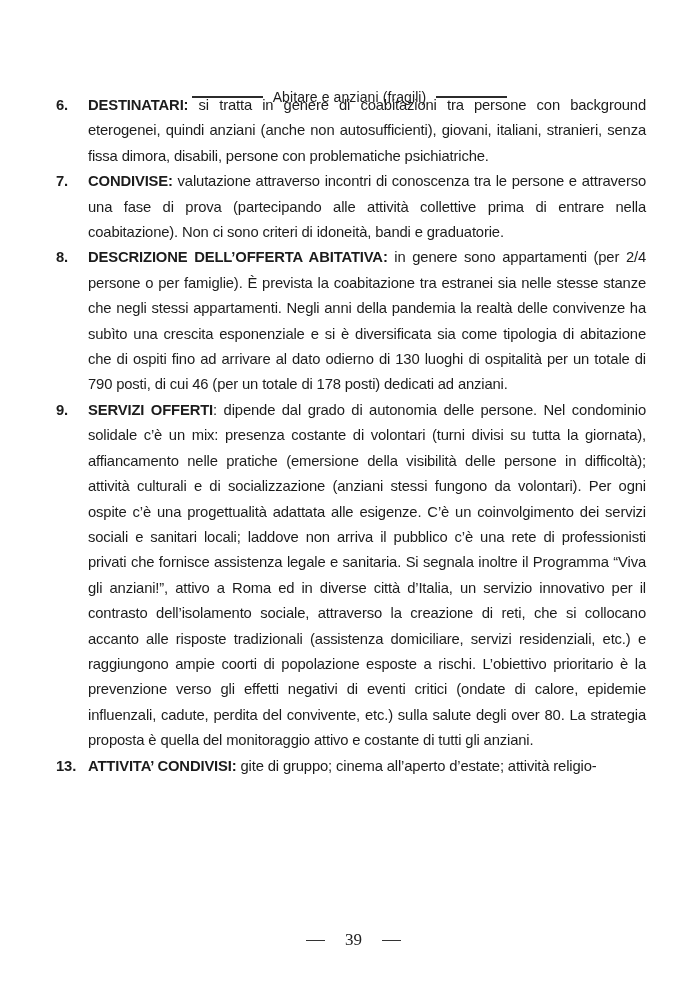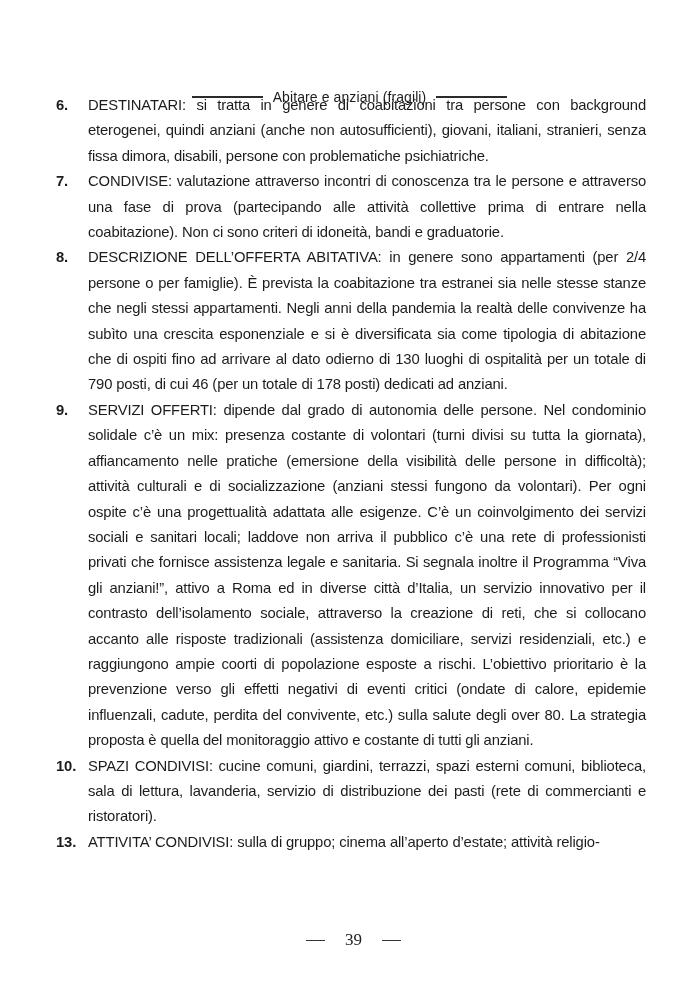--- a/index.html
+++ b/index.html
@@ -51,21 +51,21 @@
   .item { display: flex; }
   .num {
     flex: 0 0 32px;
     width: 32px;
     font-weight: 700;
   }
   .body {
     flex: 1;
     text-align: justify;
   }
-  .label { font-weight: 400; }
+  .label { font-weight: 700; }
 
   
   .page-footer {
     position: absolute;
     top: 930px;
     left: 8px;
     right: 0;
     display: flex;
     justify-content: center;
     align-items: center;
@@ -109,28 +109,24 @@
       <div class="item">
         <span class="num">8.</span>
         <div class="body"><b class="label">DESCRIZIONE DELL’OFFERTA ABITATIVA:</b><span class="text"> in genere sono appartamenti (per 2/4 persone o per famiglie). È prevista la coabitazione tra estranei sia nelle stesse stanze che negli stessi appartamenti. Negli anni della pandemia la realtà delle convivenze ha subìto una crescita esponenziale e si è diversificata sia come tipologia di abitazione che di ospiti fino ad arrivare al dato odierno di 130 luoghi di ospitalità per un totale di 790 posti, di cui 46 (per un totale di 178 posti) dedicati ad anziani.</span></div>
       </div>
 
       <div class="item">
         <span class="num">9.</span>
         <div class="body"><b class="label">SERVIZI OFFERTI</b><span class="text">: dipende dal grado di autonomia delle persone. Nel condominio solidale c’è un mix: presenza costante di volontari (turni divisi su tutta la giornata), affiancamento nelle pratiche (emersione della visibilità delle persone in difficoltà); attività culturali e di socializzazione (anziani stessi fungono da volontari). Per ogni ospite c’è una progettualità adattata alle esigenze.  C’è un coinvolgimento dei servizi sociali e sanitari locali; laddove non arriva il pubblico c’è una rete di professionisti privati che fornisce assistenza legale e sanitaria. Si segnala inoltre il Programma “Viva gli anziani!”, attivo a Roma ed in diverse città d’Italia, un servizio innovativo per il contrasto dell’isolamento sociale, attraverso la creazione di reti, che si collocano accanto alle risposte tradizionali (assistenza domiciliare, servizi residenziali, etc.) e raggiungono ampie coorti di popolazione esposte a rischi. L’obiettivo prioritario è la prevenzione verso gli effetti negativi di eventi critici (ondate di calore, epidemie influenzali, cadute, perdita del convivente, etc.) sulla salute degli over 80. La strategia proposta è quella del monitoraggio attivo e costante di tutti gli anziani.</span></div>
       </div>
 
-      <div class="item">
-        <span class="num">10.</span>
-        <div class="body"><b class="label">SPAZI CONDIVISI:</b><span class="text"> cucine comuni, giardini, terrazzi, spazi esterni comuni, biblioteca, sala di lettura, lavanderia, servizio di distribuzione dei pasti (rete di commercianti e ristoratori).</span></div>
-      </div>
 
       <div class="item">
         <span class="num">13.</span>
-        <div class="body"><b class="label">ATTIVITA’ CONDIVISI:</b><span class="text"> sulla di gruppo; cinema all’aperto d’estate; attività religio-</span></div>
+        <div class="body"><b class="label">ATTIVITA’ CONDIVISI:</b><span class="text"> gite di gruppo; cinema all’aperto d’estate; attività religio-</span></div>
       </div>
     </main>
 
   <footer class="page-footer">
     <span class="pg-rule"></span>
     <span class="pg-num">39</span>
     <span class="pg-rule"></span>
   </footer>
 
 </div>

